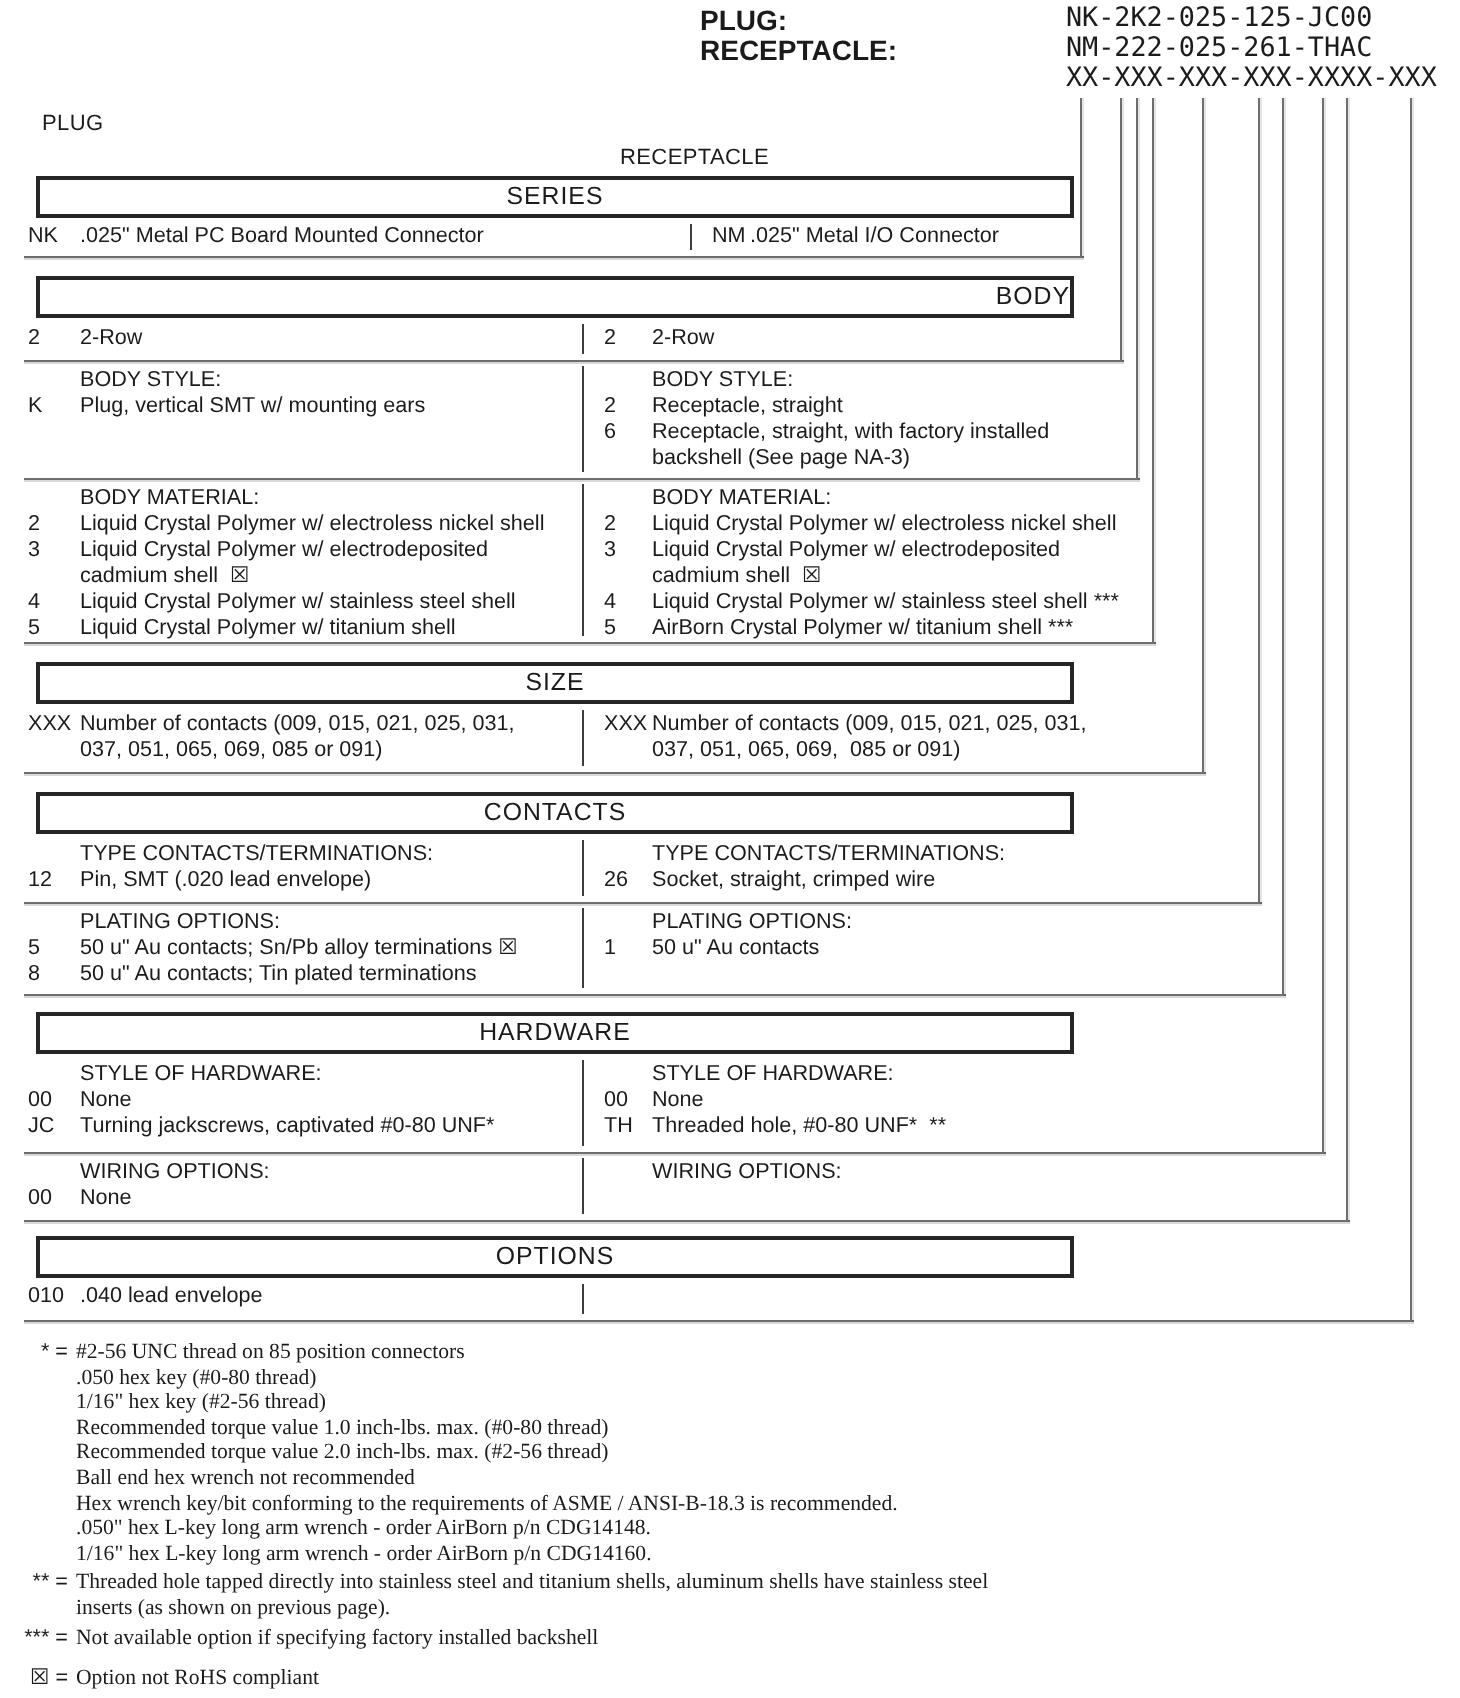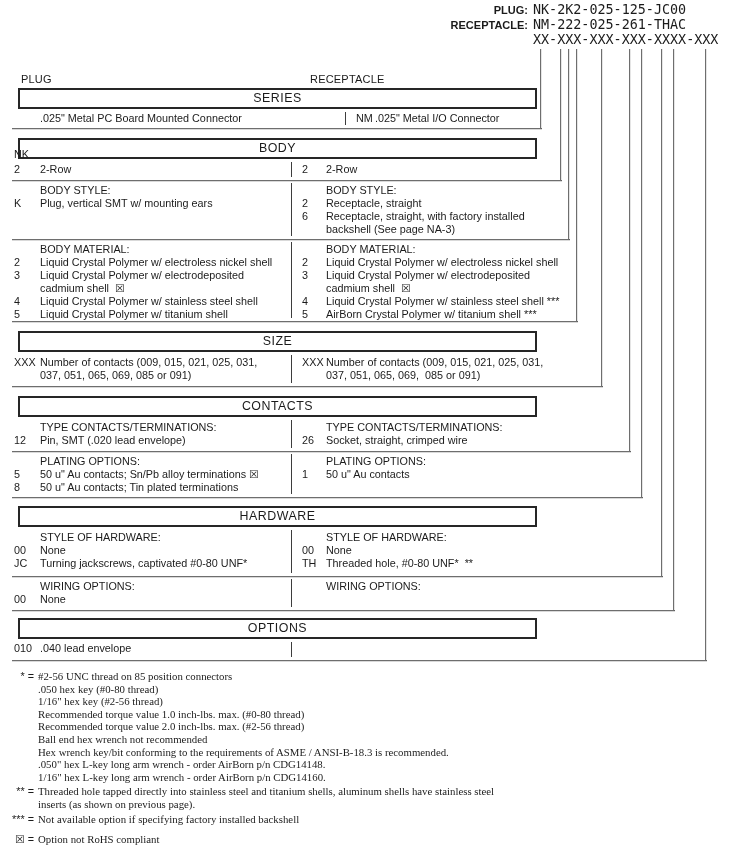--- a/index.html
+++ b/index.html
@@ -1,20 +1,20 @@
 <!DOCTYPE html>
 <html><head>
 <meta charset="utf-8">
 <style>
   html,body{margin:0;padding:0;background:#ffffff;}
   #page{position:relative;width:730px;height:849px;background:#fff;overflow:hidden;
         font-family:"Liberation Sans","DejaVu Sans",sans-serif;color:#1b1b1b;}
   
-  .pnlabel{position:absolute;left:350px;width:178px;text-align:right;
-           font-weight:700;font-size:11px;line-height:13px;white-space:pre;}
+  .pnlabel{position:absolute;left:350px;width:178px;text-align:left;
+           font-weight:700;font-size:14px;line-height:13px;white-space:pre;}
   .pnval{position:absolute;left:533px;font-family:"DejaVu Sans Mono",monospace;
          font-size:13.4px;line-height:14px;white-space:pre;}
   .collbl{position:absolute;font-size:11px;line-height:12px;letter-spacing:.2px;}
   
   .hdrbox{position:absolute;left:18px;width:515px;height:17px;border:2px solid #262626;
           background:#fff;text-align:center;font-size:12.4px;letter-spacing:.5px;line-height:17px;}
   
   .hrule{position:absolute;height:1px;background:#6e6e6e;box-shadow:0 1px 0 rgba(0,0,0,.15);}
   .vline{position:absolute;width:1px;background:#6e6e6e;box-shadow:1px 0 0 rgba(0,0,0,.10);}
   .coldiv{position:absolute;width:1px;background:#3d3d3d;}
@@ -37,36 +37,36 @@
 <div id="page">
 
   <div>
     <span class="pnlabel" style="top:4px">PLUG:</span>
     <span class="pnval" style="top:3px">NK-2K2-025-125-JC00</span>
     <span class="pnlabel" style="top:19px">RECEPTACLE:</span>
     <span class="pnval" style="top:18px">NM-222-025-261-THAC</span>
     <span class="pnval" style="top:33px">XX-XXX-XXX-XXX-XXXX-XXX</span>
   </div>
 
-  <span class="collbl" style="left:21px;top:73px">PLUG</span>
+  <span class="collbl" style="left:21px;top:56px">PLUG</span>
   <span class="collbl" style="left:310px;top:73px">RECEPTACLE</span>
 
   <div id="diagram">
       <div class="hdrbox" style="top: 88px;">SERIES</div>
-      <div class="hdrbox" style="top: 138px;">BODY</div>
+      <div class="hdrbox" style="top: 138px; text-align: right;">BODY</div>
       <div class="hdrbox" style="top: 331px;">SIZE</div>
       <div class="hdrbox" style="top: 396px;">CONTACTS</div>
       <div class="hdrbox" style="top: 506px;">HARDWARE</div>
       <div class="hdrbox" style="top: 618px;">OPTIONS</div>
       <div class="hrule" style="left: 12px; top: 128px; width: 530px;"></div>
       <div class="vline" style="left: 540px; top: 49px; height: 80px;"></div>
       <div class="coldiv" style="left: 345px; top: 112px; height: 13px;"></div>
       <div class="col" style="left: 14px; top: 112px; width: 327px;">
         <div class="row">
-          <span class="code" style="flex: 0 0 26px; margin-top: 36px;">NK</span>
+          <span class="code" style="flex: 0 0 26px;">NK</span>
           <span class="desc">.025" Metal PC Board Mounted Connector</span>
         </div>
       </div>
       <div class="col" style="left: 356px; top: 112px; width: 182px;">
         <div class="row">
           <span class="code" style="flex: 0 0 19px;">NM</span>
           <span class="desc">.025" Metal I/O Connector</span>
         </div>
       </div>
       <div class="hrule" style="left: 12px; top: 180px; width: 550px;"></div>

